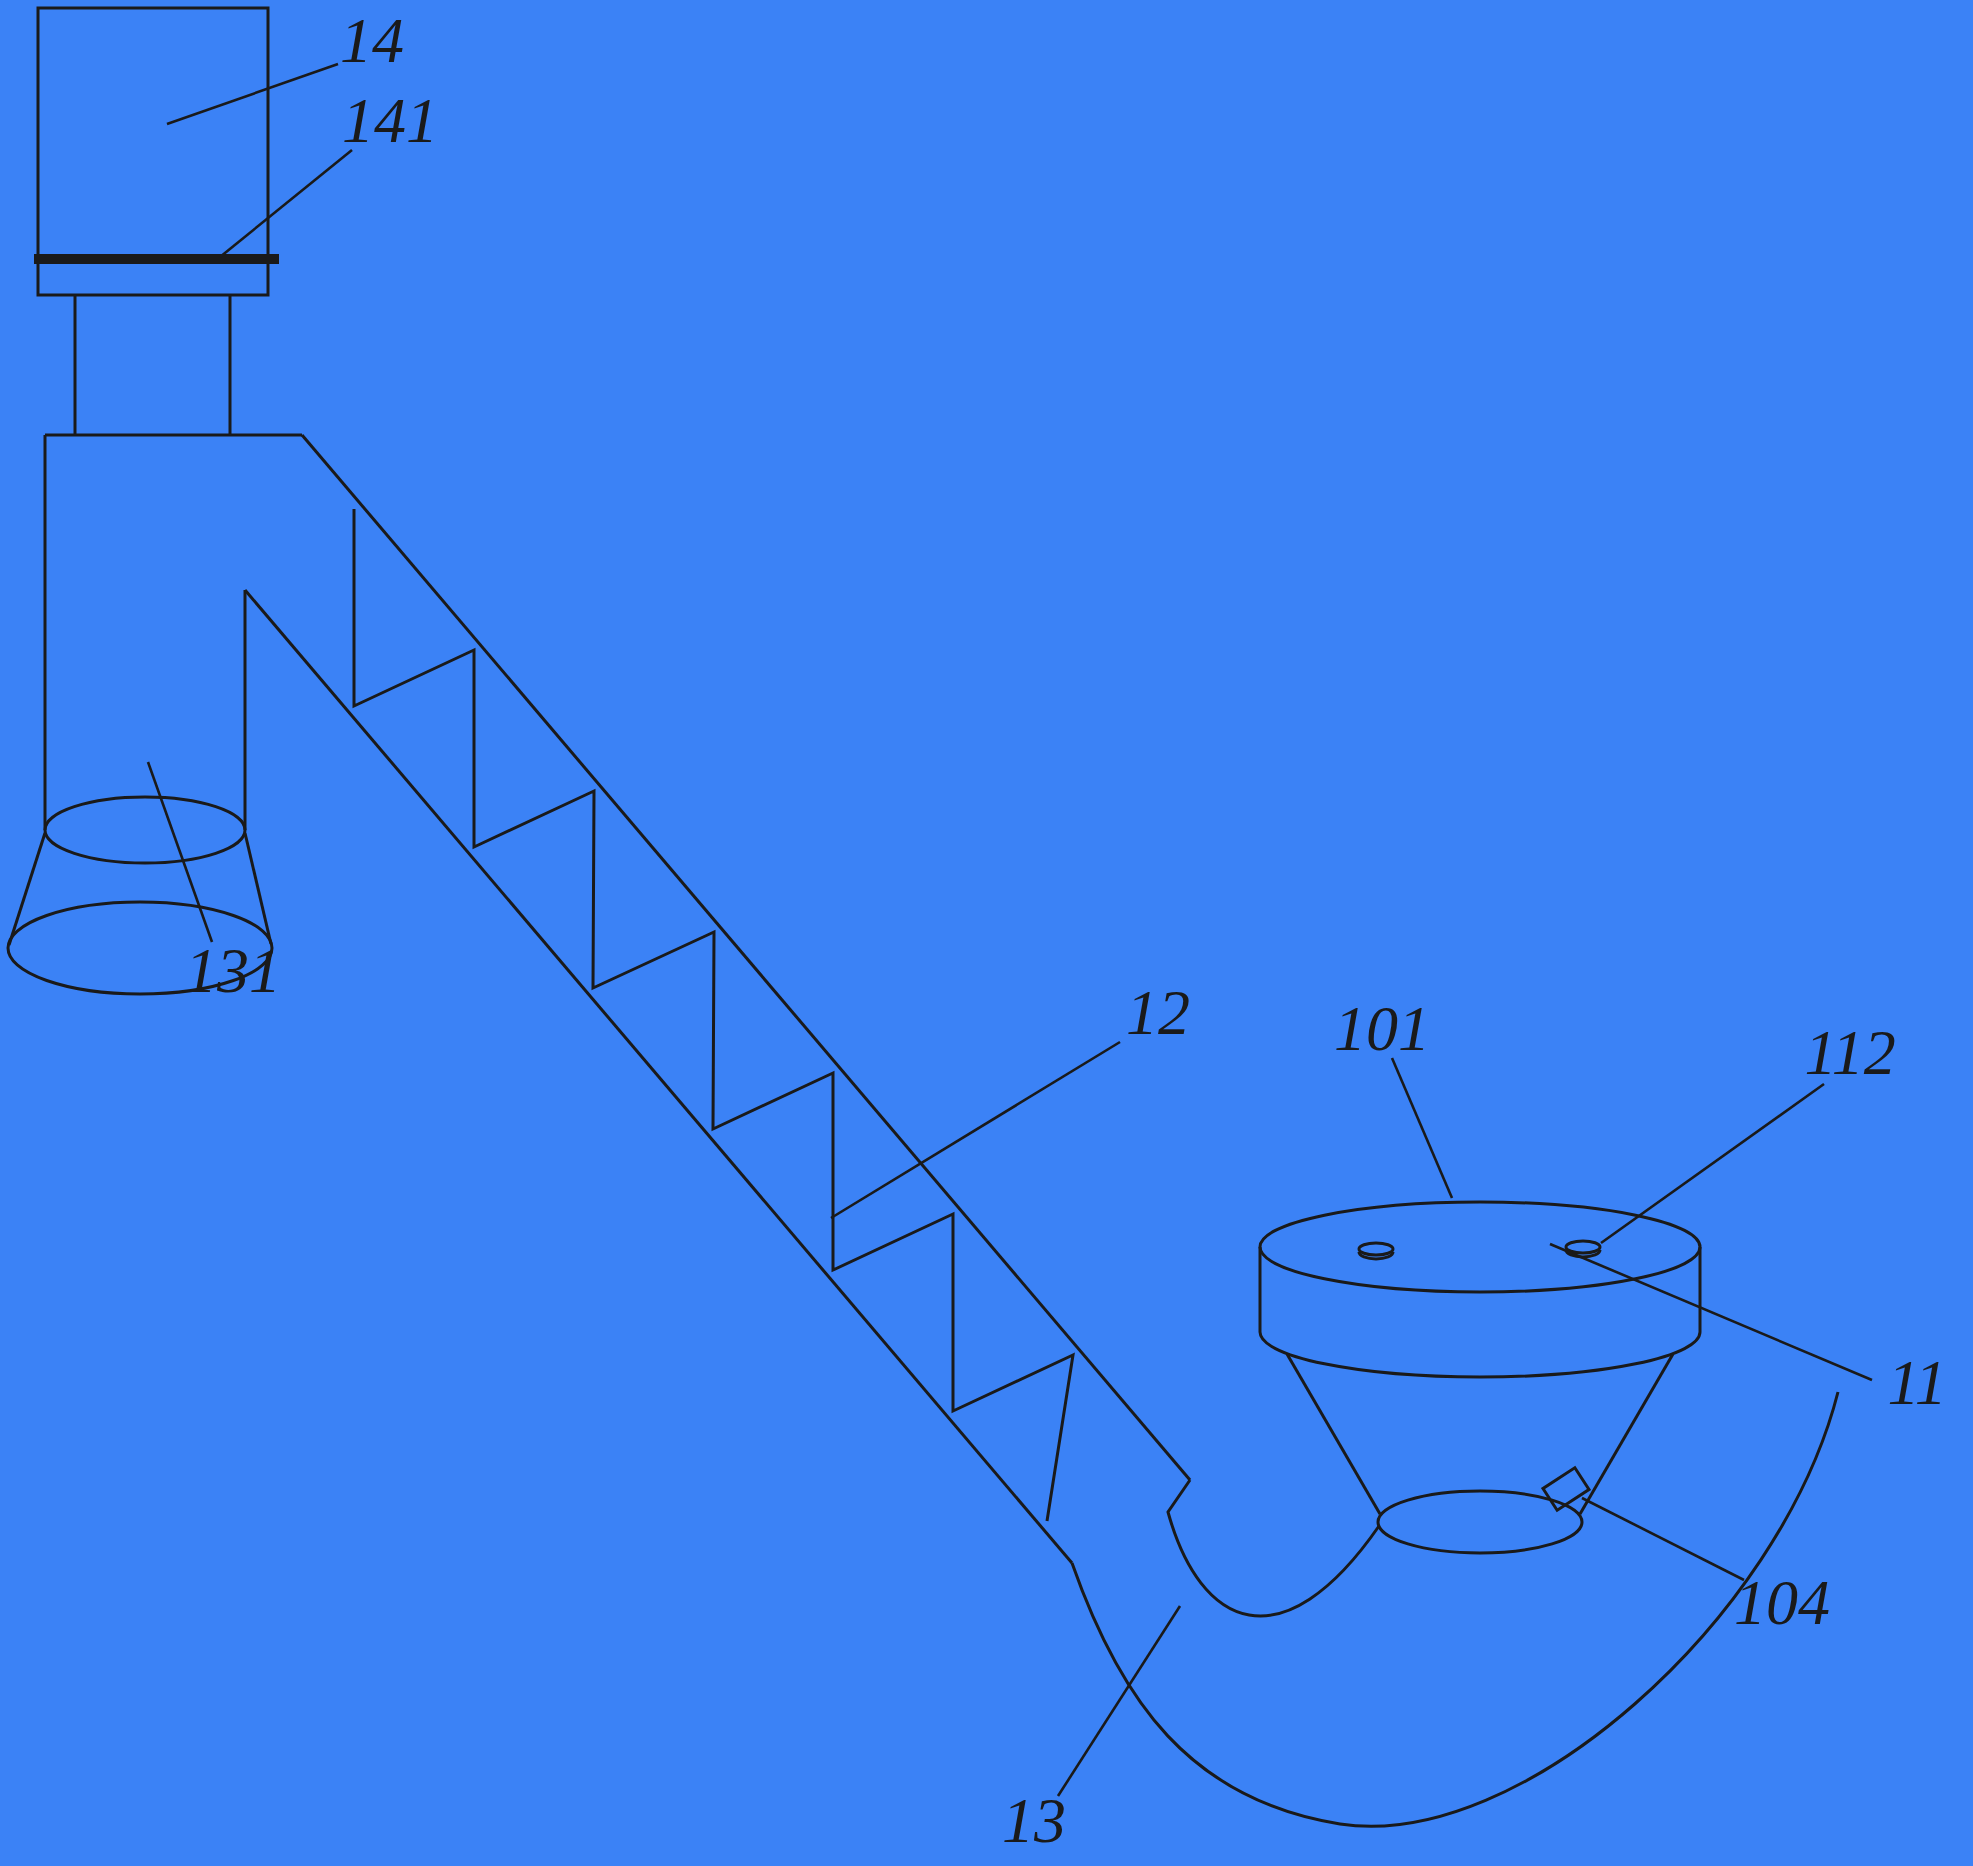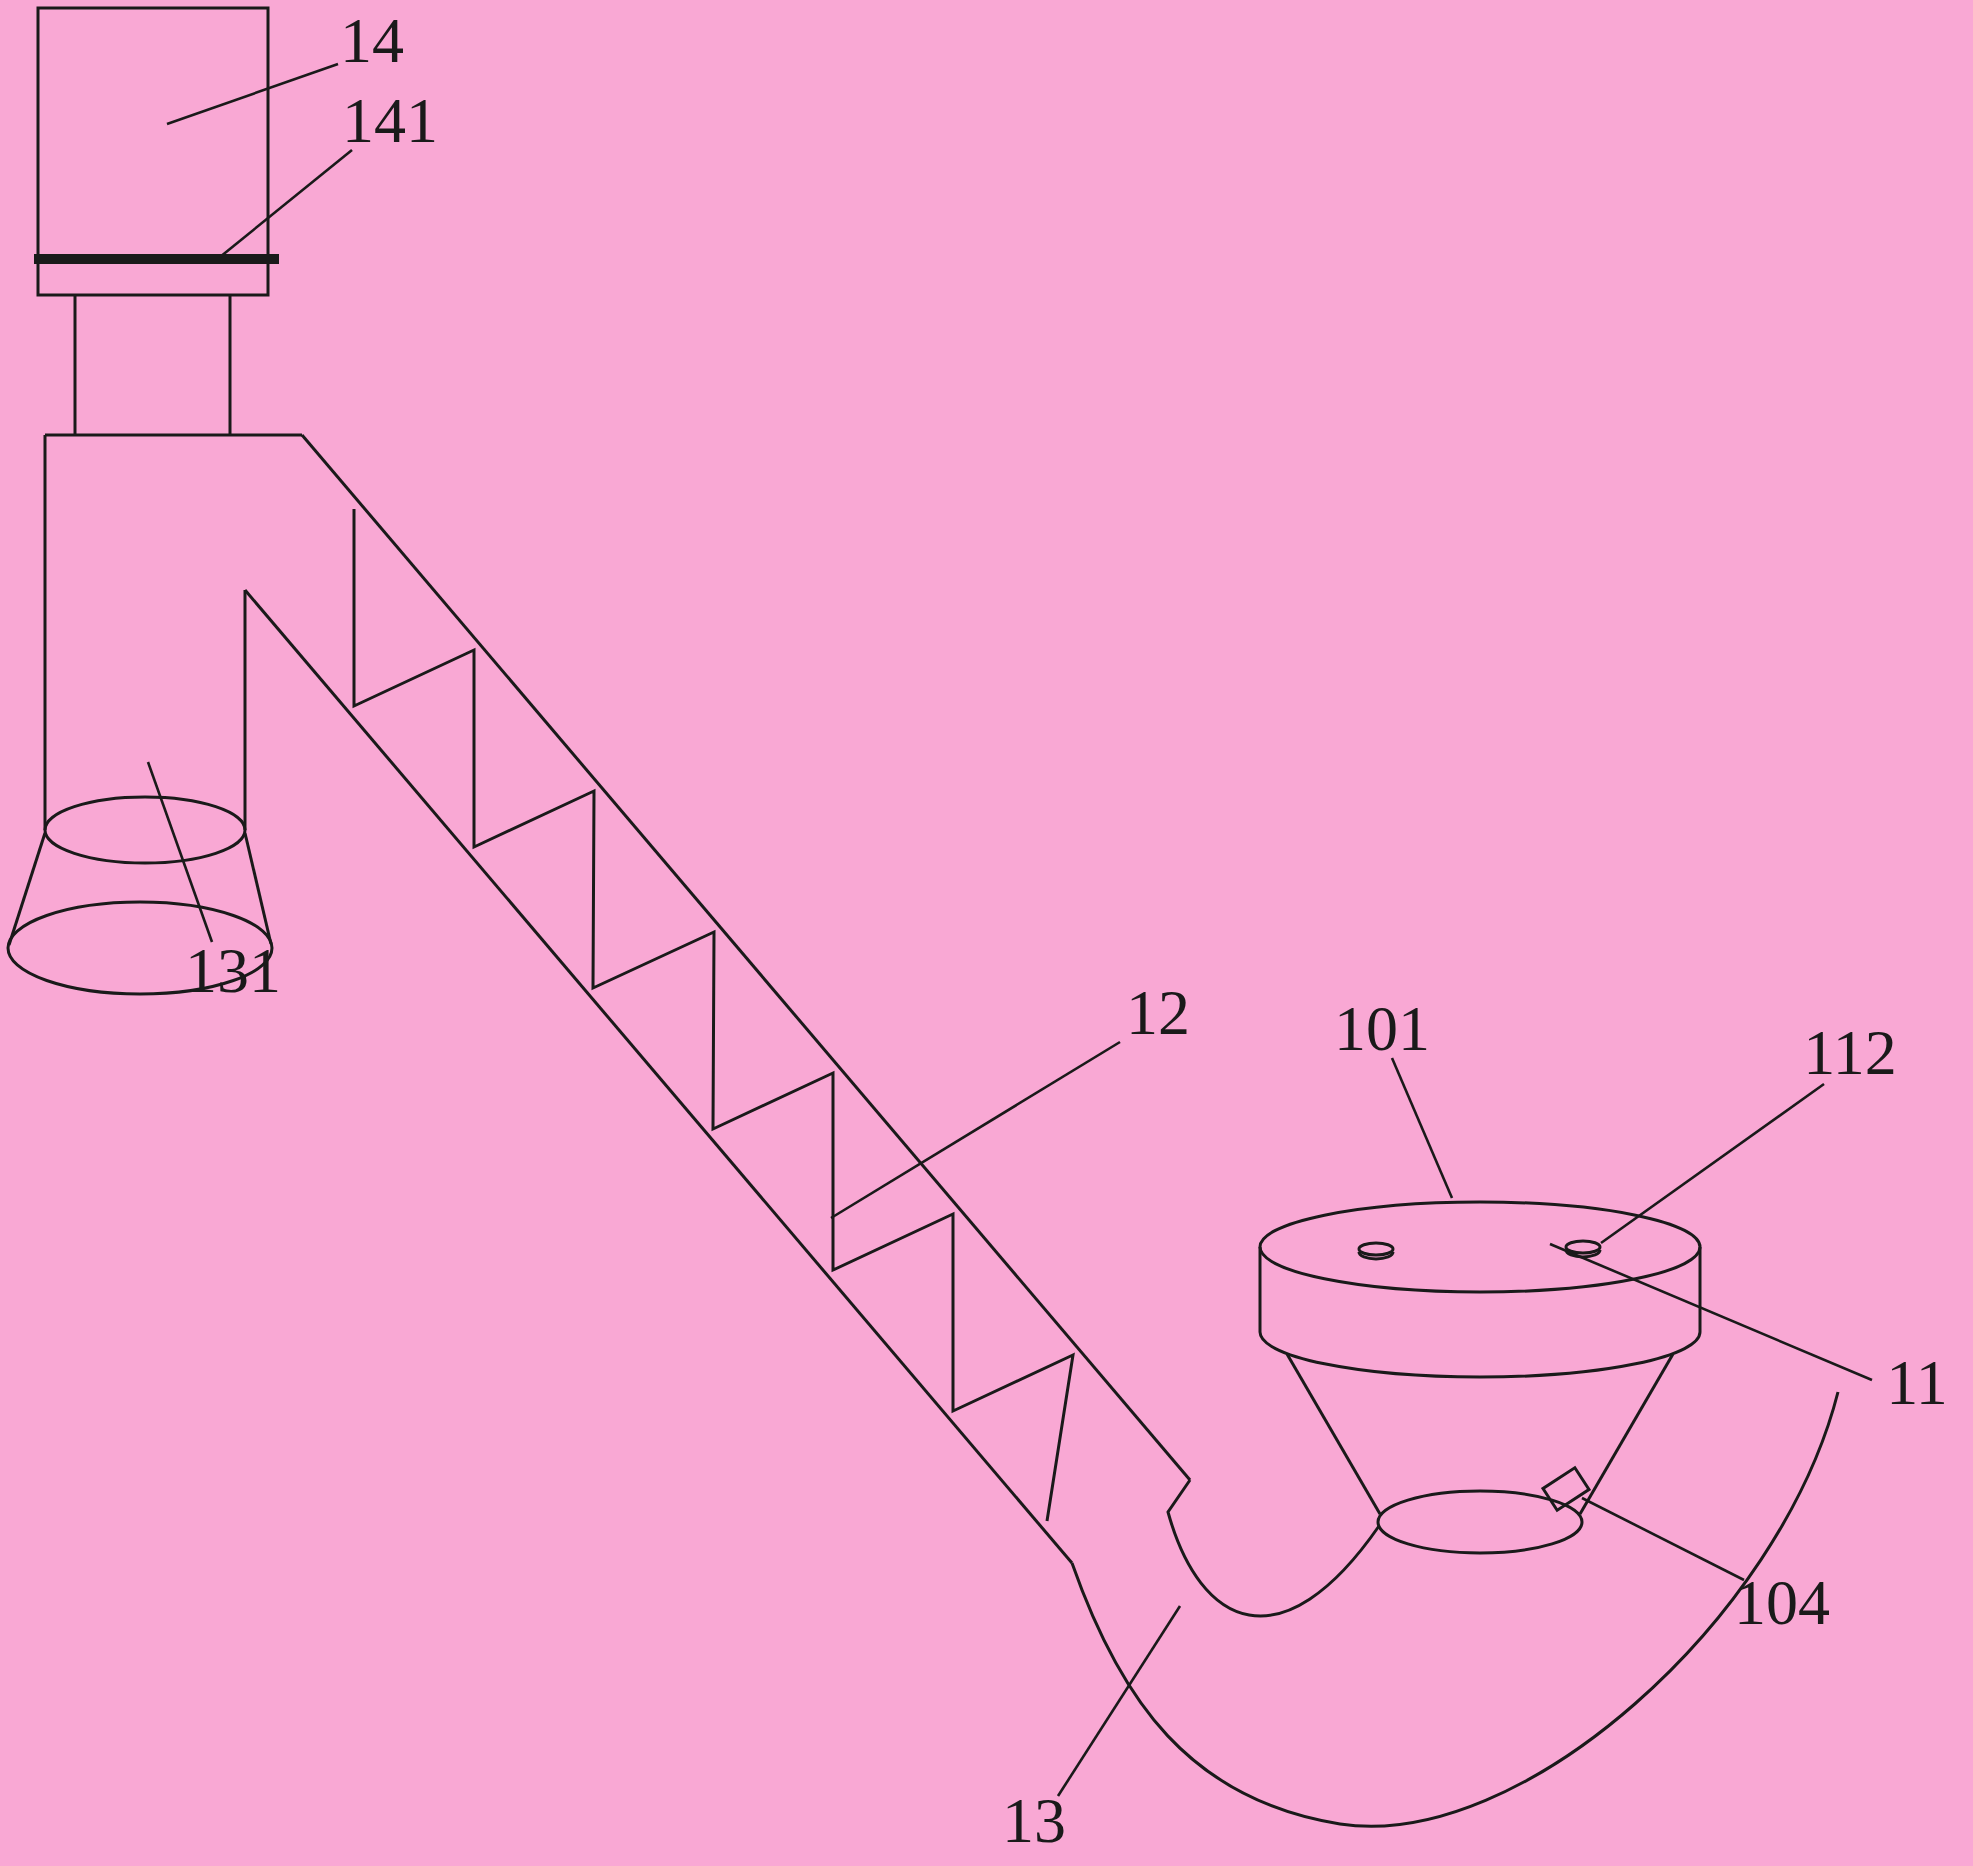--- a/index.html
+++ b/index.html
@@ -34,21 +34,21 @@
   .ref-num {
     font-family: "Liberation Serif", "DejaVu Serif", serif;
     font-size: 64px;
     fill: var(--stroke, #1a1a1a);
     stroke: none;
   }
 </style>
 </head>
 <body>
 
-<div id="figure-wrap" style="background: #f9a8d4;">
+<div id="figure-wrap" style="background: #3b82f6; font-style: italic;">
   <svg width="1973" height="1866" viewBox="0 0 1973 1866" xmlns="http://www.w3.org/2000/svg">
 
     <g>
       <rect x="38" y="8" width="230" height="287" class="ln"></rect>
       <line x1="34" y1="259" x2="279" y2="259" class="thick"></line>
 
       <line x1="75" y1="295" x2="75" y2="435" class="ln"></line>
       <line x1="230" y1="295" x2="230" y2="435" class="ln"></line>
     </g>
 

